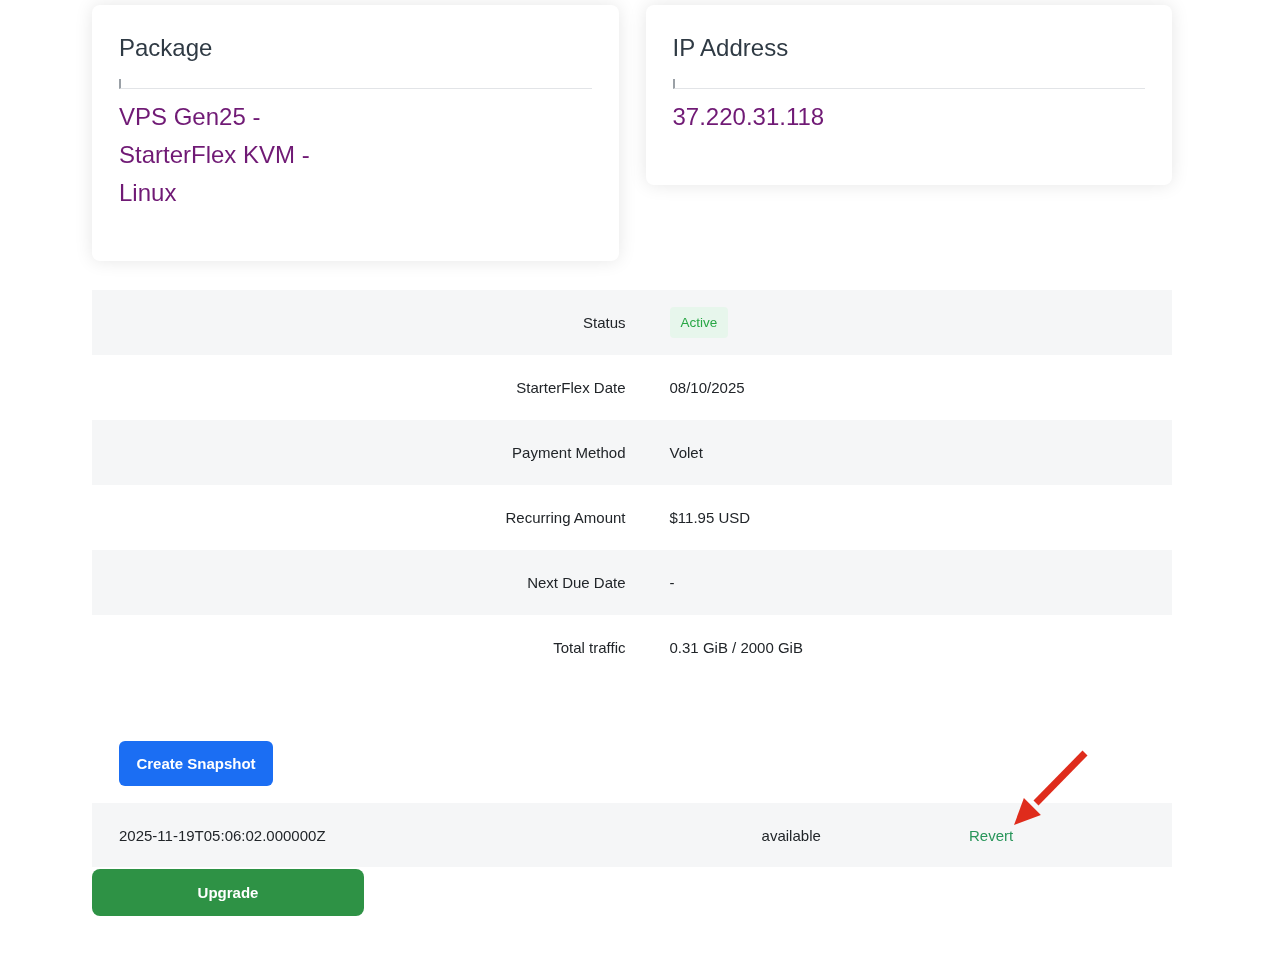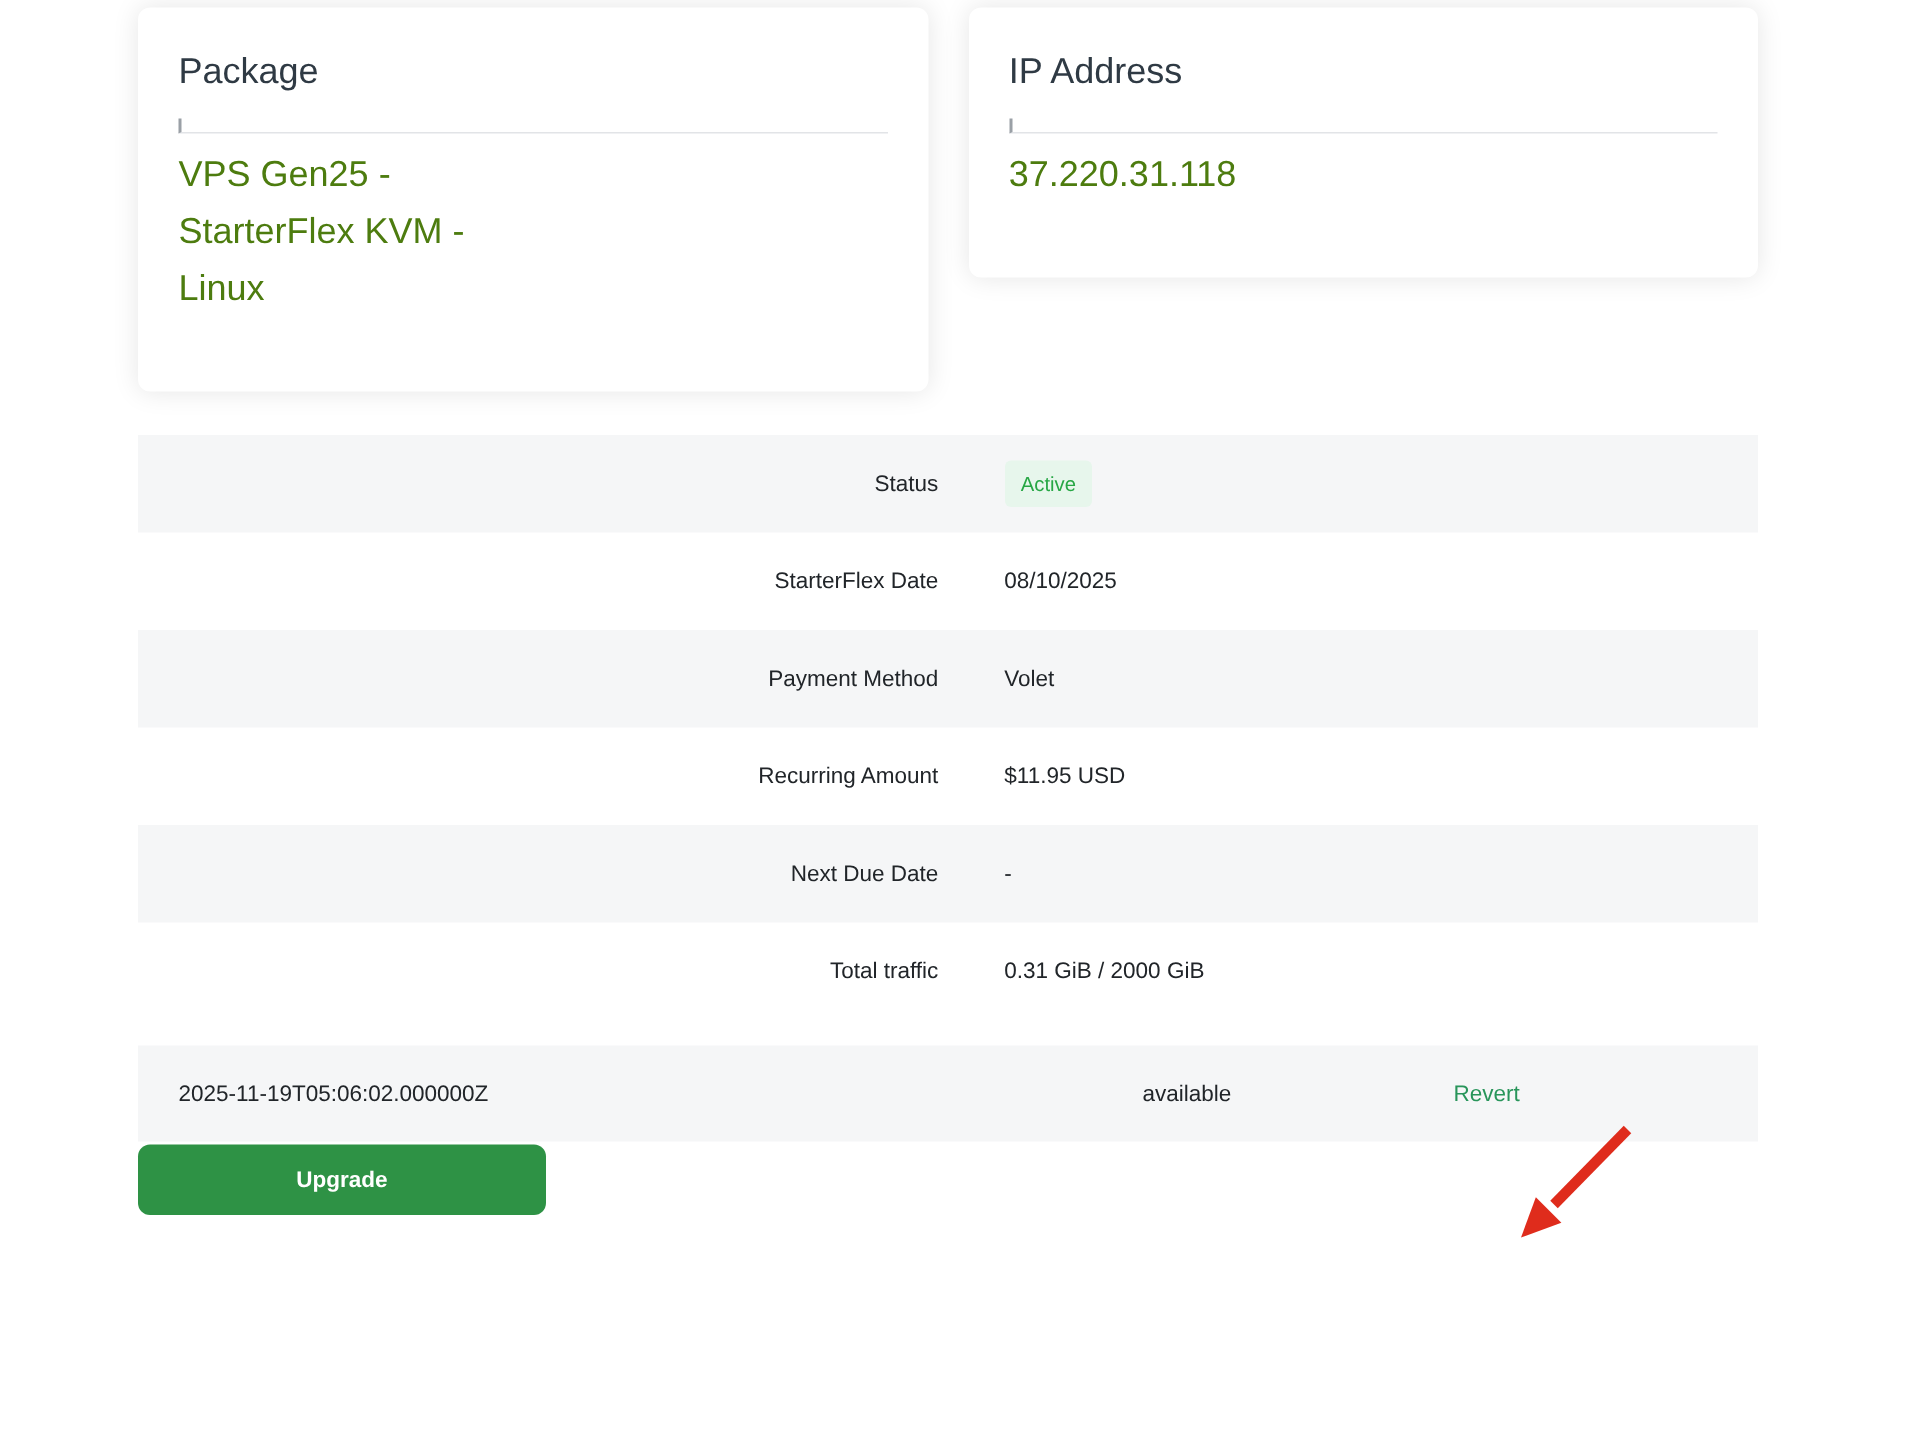--- a/index.html
+++ b/index.html
@@ -40,21 +40,21 @@
   .card-divider {
     margin-top: 16px;
     height: 10px;
     border-left: 2px solid #9aa0a6;
     border-bottom: 1px solid #e2e4e7;
   }
   .card-value {
     margin-top: 9px;
     font-size: 24px;
     line-height: 38px;
-    color: #4d7c0f;
+    color: #701a75;
     font-weight: 400;
   }
   .card-package .card-value { max-width: 245px; }
 
   
   .details-table { margin-top: 29px; }
   .drow {
     display: flex;
     align-items: center;
     height: 65px;
@@ -164,20 +164,21 @@
       <div class="drow gray">
         <div class="dcell-label">Next Due Date</div>
         <div class="dcell-value">-</div>
       </div>
       <div class="drow">
         <div class="dcell-label">Total traffic</div>
         <div class="dcell-value">0.31 GiB / 2000 GiB</div>
       </div>
     </div>
 
+    <button class="btn-blue">Create Snapshot</button>
 
     <div class="snapshot-row">
       <div class="snap-c1">2025-11-19T05:06:02.000000Z</div>
       <div class="snap-c2">available</div>
       <div class="snap-c3">
         <a class="revert-link">Revert</a>
       </div>
     </div>
 
     <button class="btn-green">Upgrade</button>

